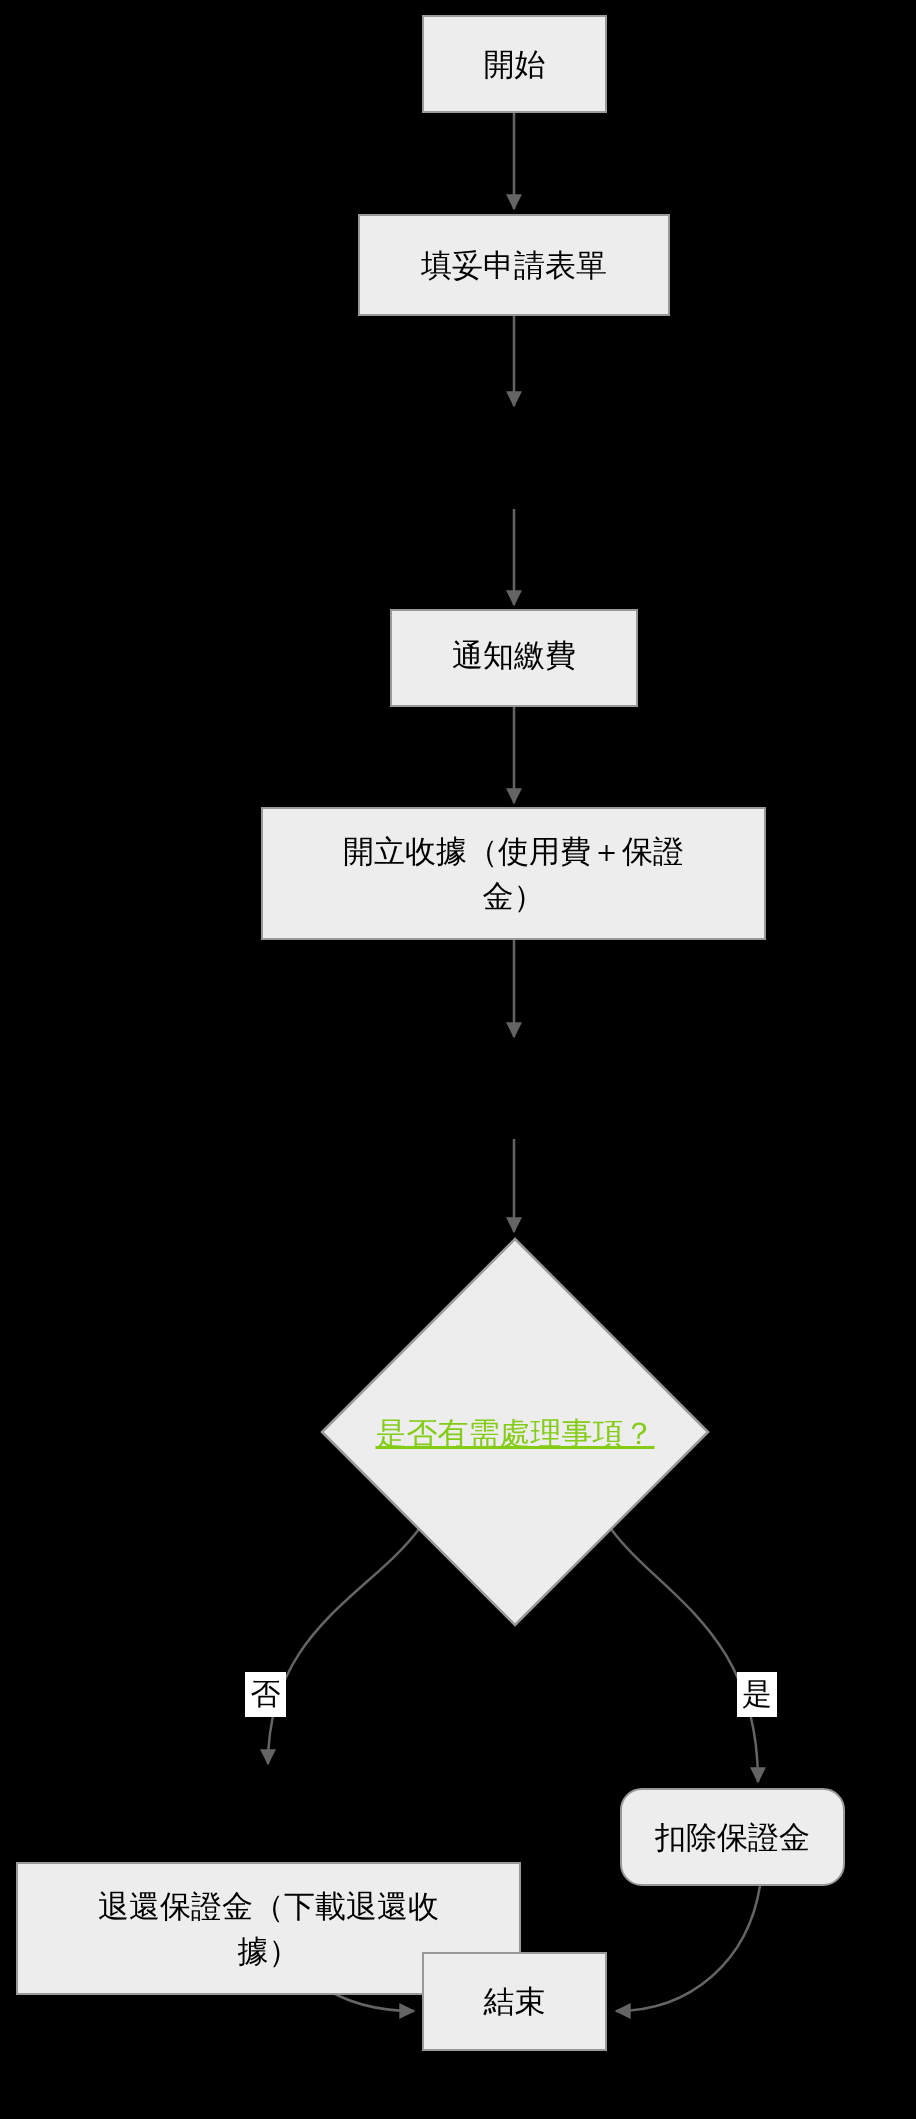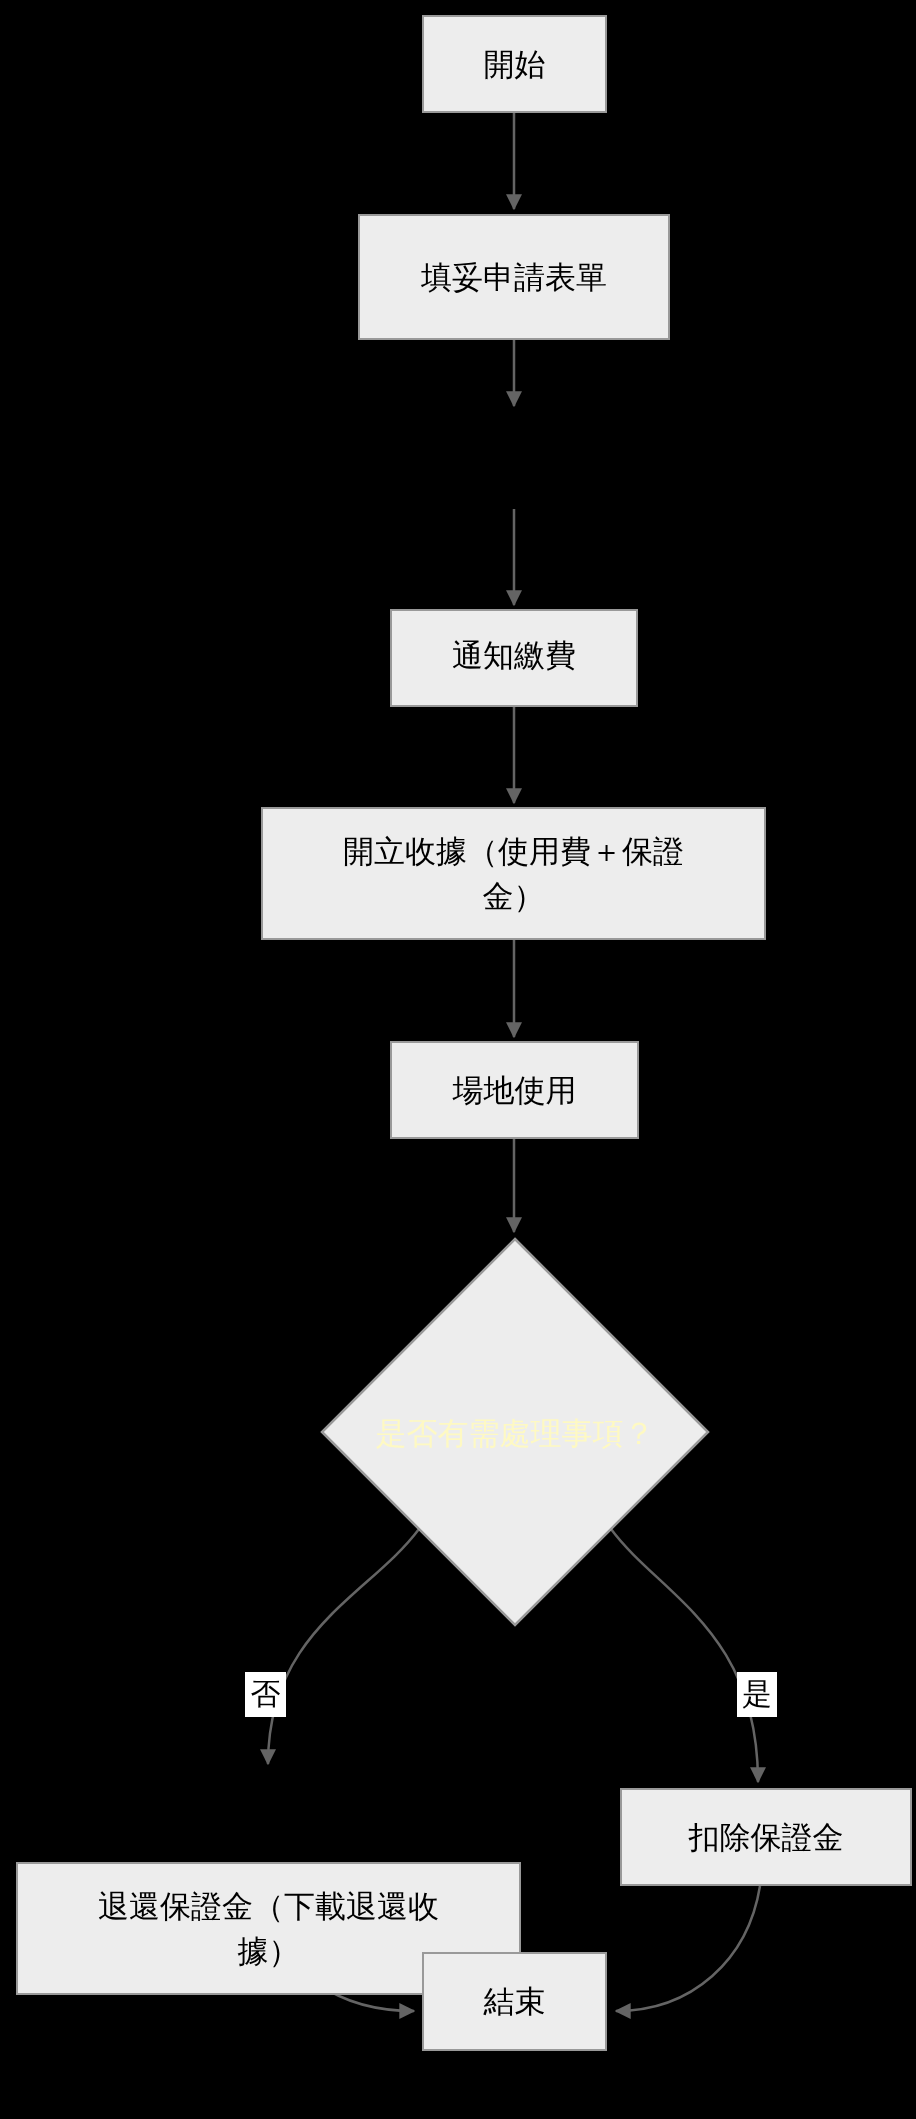--- a/index.html
+++ b/index.html
@@ -35,26 +35,27 @@
     text-align: center;
   }
   .node .lbl { display: inline-block; }
   .node.wrap .lbl { max-width: 392px; }
   .diamond-label {
     position: absolute;
     left: 317px;
     top: 1407px;
     width: 396px;
     height: 54px;
-    color: #fef9c3;
+    color: #84cc16;
     font-size: 31px;
     display: flex;
     align-items: center;
     justify-content: center;
     text-align: center;
+    text-decoration: underline;
   }
   .edge-label {
     position: absolute;
     box-sizing: border-box;
     background: #ffffff;
     color: #000;
     font-size: 30px;
     display: flex;
     align-items: center;
     justify-content: center;
@@ -86,54 +87,51 @@
     <path d="M268 1904 C 282 1975 340 2011 414 2011" stroke="#646464" stroke-width="2.5" fill="none" marker-end="url(#arw)"></path>
     <path d="M760 1886 C 748 1960 692 2011 616 2011" stroke="#646464" stroke-width="2.5" fill="none" marker-end="url(#arw)"></path>
 
     <polygon points="515,1239 708,1432 515,1625 322,1432" fill="#ededed" stroke="#999999" stroke-width="2.5"></polygon>
   </svg>
 
   <div class="node" style="left:422px; top:15px; width:185px; height:98px;">
     <span class="lbl">開始</span>
   </div>
 
-  <div class="node" style="left:358px; top:214px; width:312px; height:126px;">
+  <div class="node" style="left:358px; top:214px; width:312px; height:102px;">
     <span class="lbl">填妥申請表單</span>
   </div>
 
 
   <div class="node" style="left:390px; top:609px; width:248px; height:98px;font-family:Liberation Mono, monospace;">
     <span class="lbl">通知繳費</span>
   </div>
 
   <div class="node wrap" style="left:261px; top:807px; width:505px; height:133px;">
     <span class="lbl">開立收據（使用費＋保證金）</span>
   </div>
 
-  <div class="node" style="left:390px; top:1041px; width:249px; height:98px;">
-    <span class="lbl">場地使用</span>
-  </div>
 
   <div class="diamond-label">
     <span class="lbl">是否有需處理事項？</span>
   </div>
 
   <div class="edge-label" id="label-no">
     <span>否</span>
   </div>
 
   <div class="edge-label" id="label-yes">
     <span>是</span>
   </div>
 
   <div class="node wrap" style="left:16px; top:1862px; width:505px; height:133px;">
     <span class="lbl">退還保證金（下載退還收據）</span>
   </div>
 
-  <div class="node" style="left:620px; top:1788px; width:292px; height:98px;">
+  <div class="node" style="left:620px; top:1788px; width:225px; height:98px;border-radius:22px;">
     <span class="lbl">扣除保證金</span>
   </div>
 
   <div class="node" style="left:422px; top:1952px; width:185px; height:99px;">
     <span class="lbl">結束</span>
   </div>
 
 </div>
 
 </body></html>

